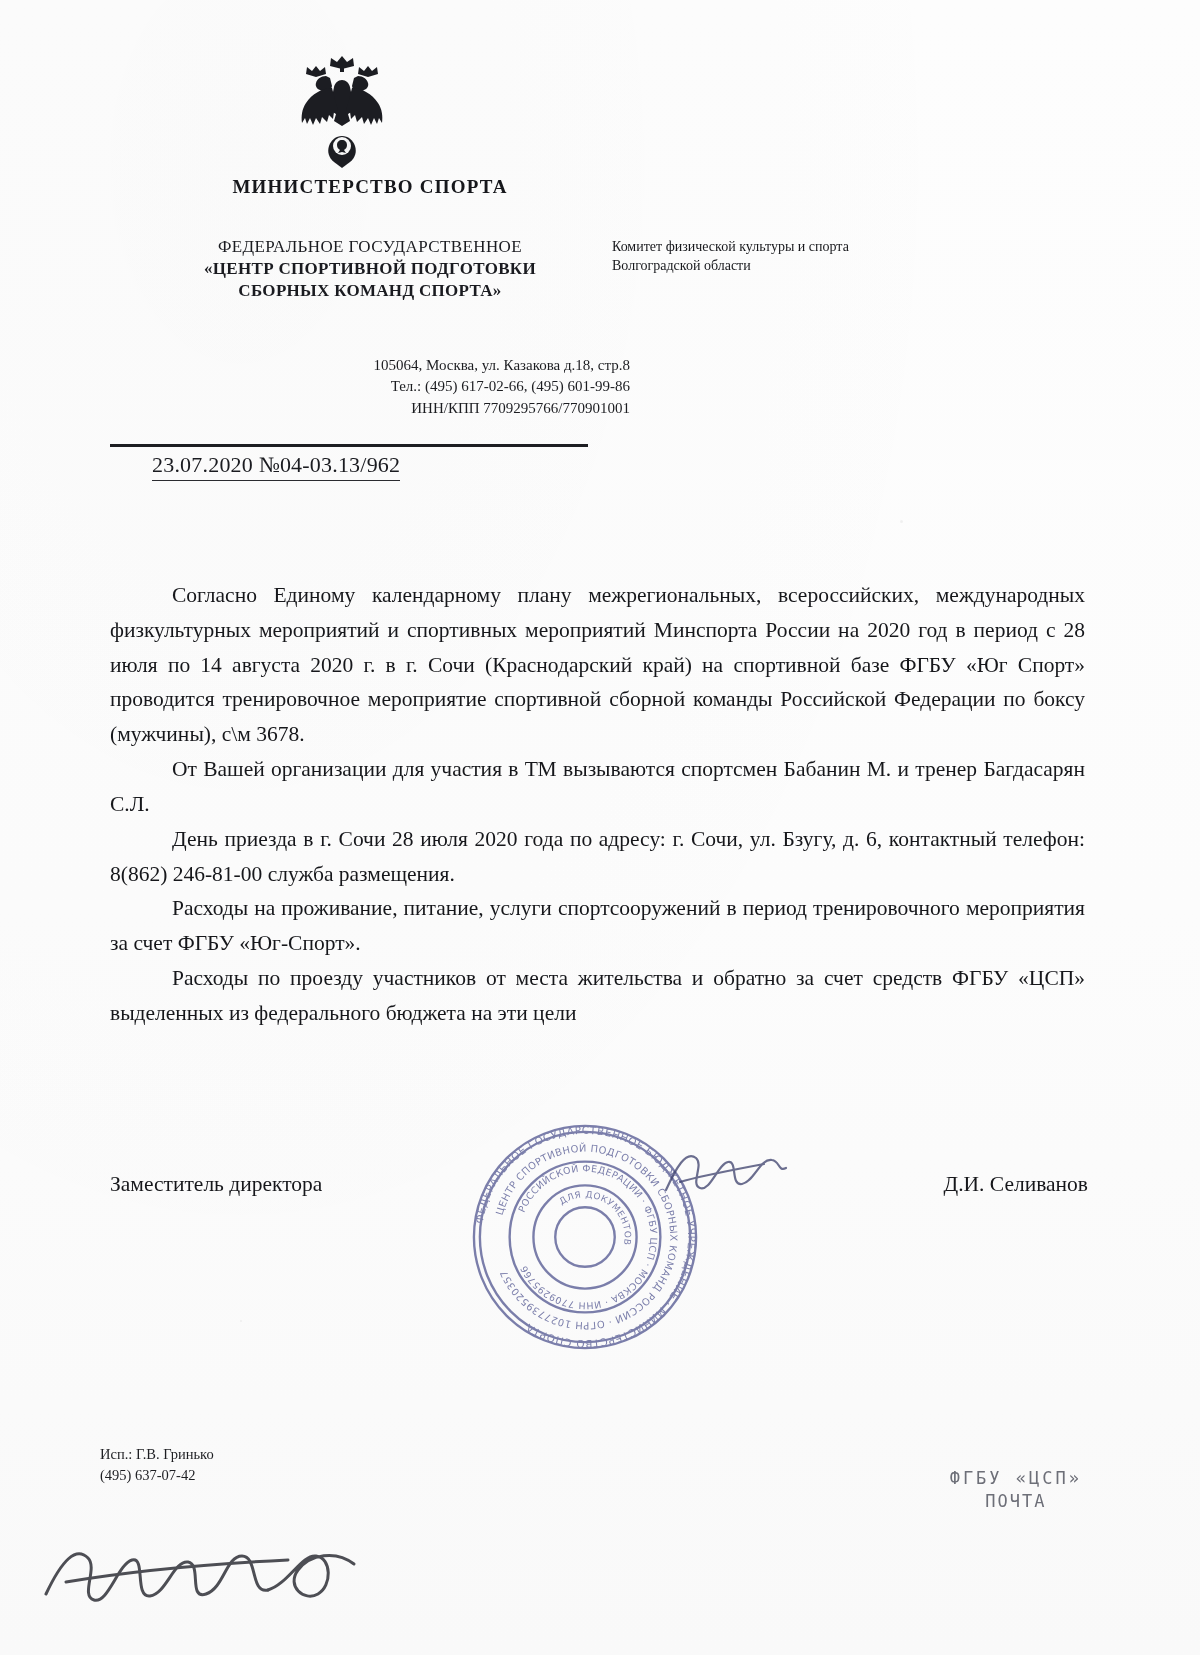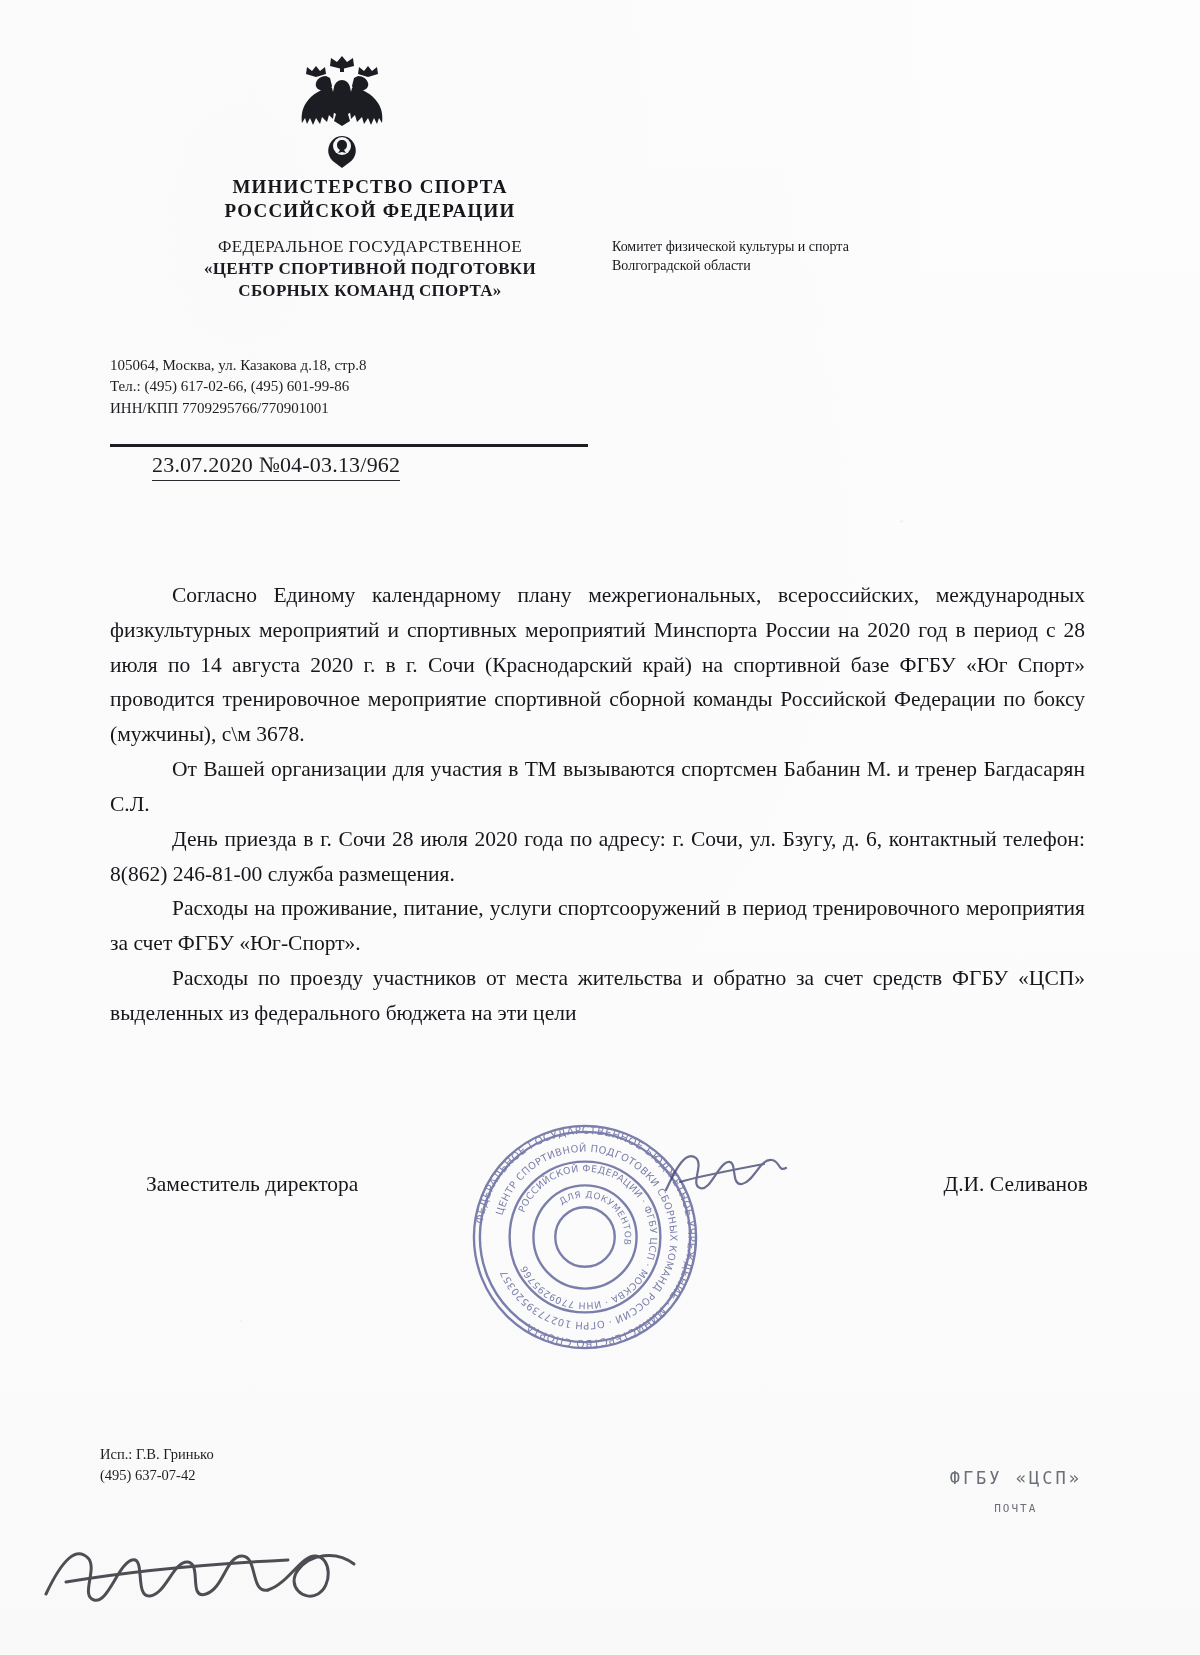--- a/index.html
+++ b/index.html
@@ -58,21 +58,21 @@
     color: #1a1b20;
   }
   .org .plain { font-weight: normal; letter-spacing: .4px; }
   .org .strong { font-weight: bold; letter-spacing: .3px; }
 
   .contacts {
     position: absolute;
     left: 110px;
     top: 355px;
     width: 520px;
-    text-align: left;
+    text-align: right;
     font-size: 15px;
     line-height: 1.42;
     color: #1c1d21;
   }
 
   .rule {
     position: absolute;
     left: 110px;
     top: 444px;
     width: 478px;
@@ -117,21 +117,20 @@
     text-indent: 62px;
   }
 
   
   .sig-title {
     position: absolute;
     left: 110px;
     top: 1172px;
     font-size: 21.5px;
     color: #16171b;
-    margin-left: 36px;
   }
   .sig-name {
     position: absolute;
     right: 112px;
     top: 1172px;
     font-size: 21.5px;
     color: #16171b;
   }
 
   .stamp {
@@ -180,23 +179,23 @@
     top: 1468px;
     text-align: center;
     color: #6d6f78;
     font-family: "DejaVu Sans Mono", monospace;
   }
   .mail-stamp .line1 {
     font-size: 17px;
     letter-spacing: 3px;
   }
   .mail-stamp .line2 {
-    font-size: 11px;
+    font-size: 17px;
     letter-spacing: 2px;
-    margin-top: 14px;
+    margin-top: 3px;
   }
 
   .scan-speck {
     position: absolute;
     background: rgba(0,0,0,0.05);
     border-radius: 50%;
   }
 </style>
 </head>
 <body>
@@ -227,21 +226,20 @@
         <circle cx="60" cy="94" r="9"></circle>
       </g>
       <g fill="#1c1d22">
         <path d="M60 88 c3 0 5 2 5 5 0 2-1 4-3 5 l2 3 -4-1 -4 1 2-3 c-2-1-3-3-3-5 0-3 2-5 5-5z"></path>
       </g>
     </svg>
   </div>
 
   <div class="ministry">
     <div>МИНИСТЕРСТВО  СПОРТА</div>
-    <div>РОССИЙСКОЙ ФЕДЕРАЦИИ</div>
   </div>
 
   <div class="org">
     <div class="plain">ФЕДЕРАЛЬНОЕ ГОСУДАРСТВЕННОЕ</div>
     <div class="strong">«ЦЕНТР СПОРТИВНОЙ ПОДГОТОВКИ</div>
     <div class="strong">СБОРНЫХ КОМАНД СПОРТА»</div>
   </div>
 
   <div class="contacts">
     <div>105064, Москва, ул. Казакова д.18, стр.8</div>

